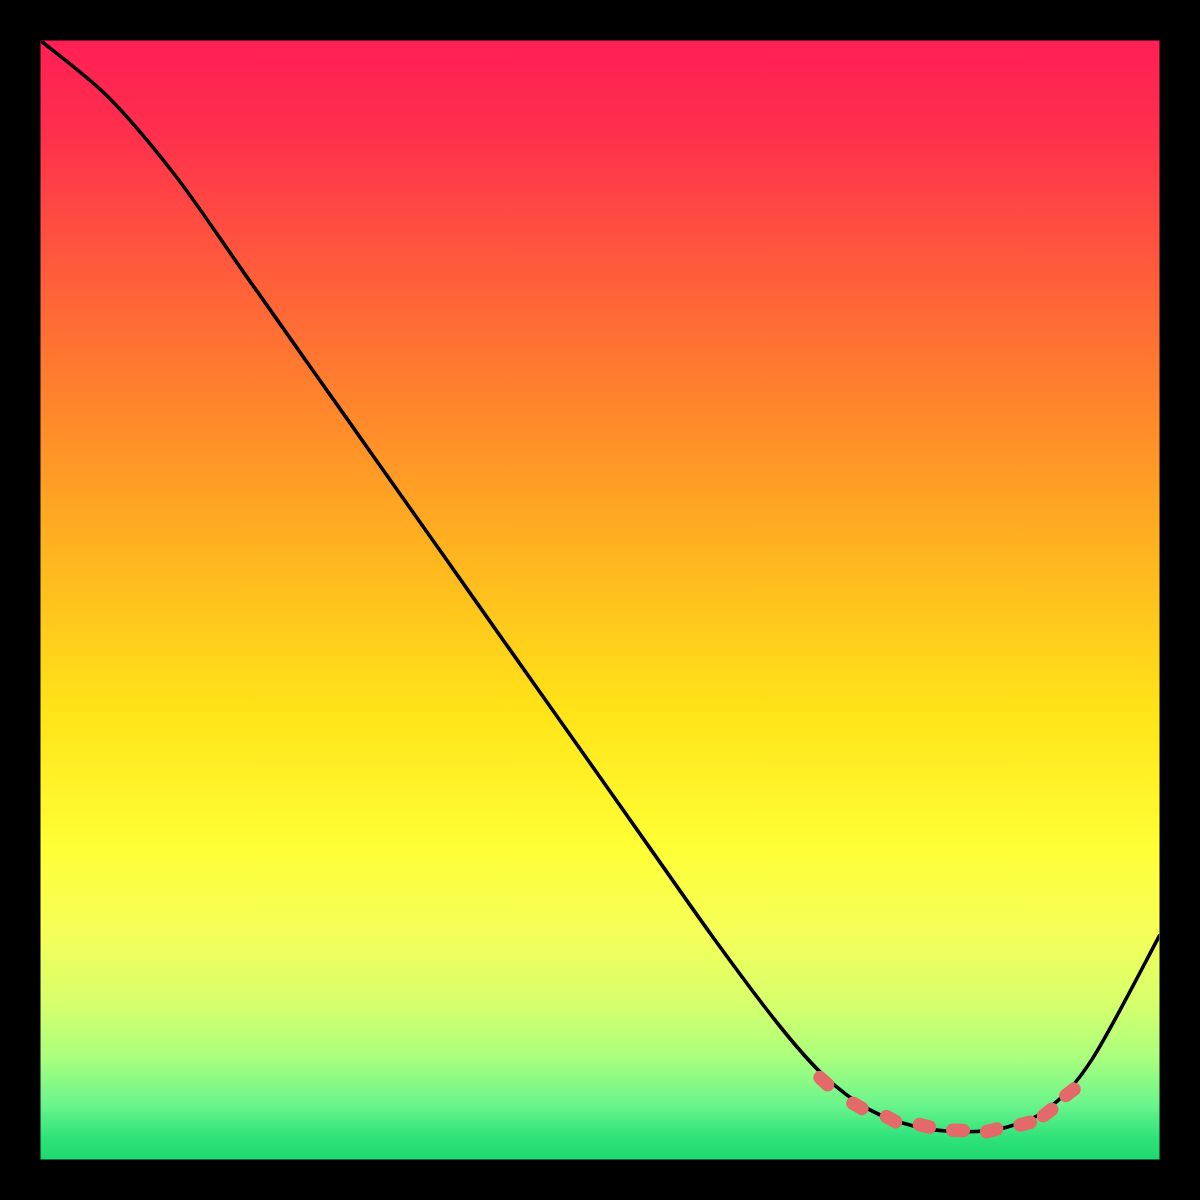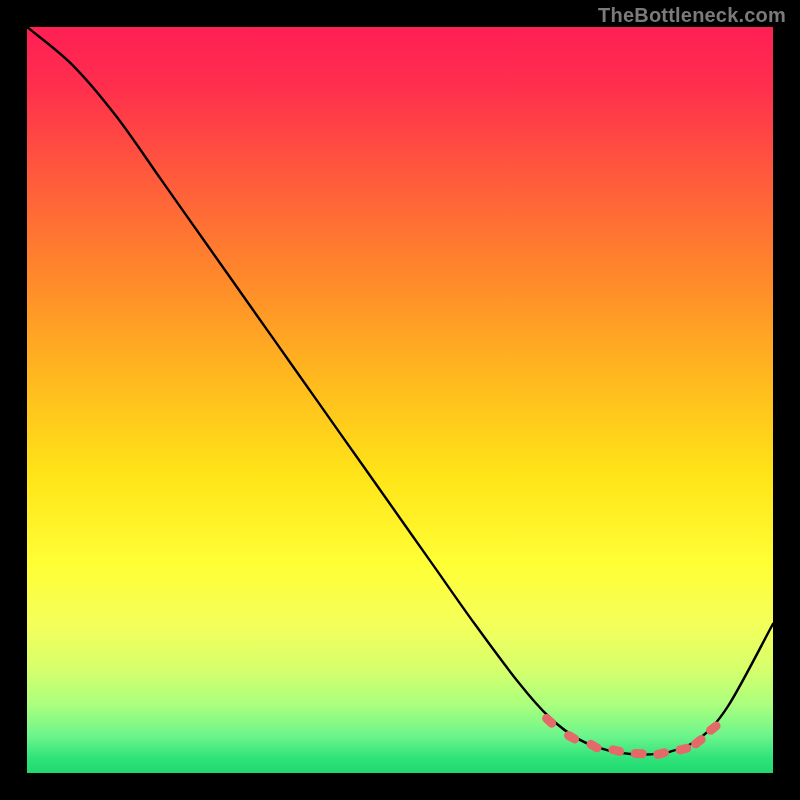--- a/index.html
+++ b/index.html
@@ -67,21 +67,20 @@
   }
   .marker-pill {
     fill: #e46a6a;
   }
 </style>
 </head>
 <body>
 
 <div class="frame">
 
-  <div class="watermark">TheBottleneck.com</div>
 
   <div class="plot-area">
     <svg class="curve" viewBox="0 0 746 746" preserveAspectRatio="none">
       <path id="curve-path" class="curve-stroke" d="M 0.0 0.0 C 7.2 6.0, 30.4 23.0, 44.8 37.3 C 59.1 51.6, 75.2 71.0, 89.5 89.5 C 103.8 108.0, 120.0 132.6, 134.3 152.9 C 148.6 173.2, 164.7 196.0, 179.0 216.3 C 193.4 236.6, 209.5 259.5, 223.8 279.8 C 238.1 300.0, 254.2 322.9, 268.6 343.2 C 282.9 363.5, 299.0 386.3, 313.3 406.6 C 327.6 426.9, 343.8 449.7, 358.1 470.0 C 372.4 490.3, 388.5 513.1, 402.8 533.4 C 417.2 553.7, 433.3 577.1, 447.6 596.8 C 461.9 616.5, 480.4 641.6, 492.4 656.5 C 504.3 671.4, 512.7 681.1, 522.2 690.0 C 531.7 699.0, 542.5 707.1, 552.0 712.4 C 561.6 717.8, 572.3 721.2, 581.9 723.6 C 591.4 726.0, 602.2 727.1, 611.7 727.4 C 621.3 727.6, 632.0 727.5, 641.6 725.1 C 651.1 722.7, 661.9 719.8, 671.4 712.4 C 680.9 705.0, 689.3 697.4, 701.2 678.9 C 713.2 660.4, 738.8 609.9, 746.0 596.8"></path>
       <g id="markers">
           <rect x="514.2" y="689.3" width="16" height="9" rx="4.5" ry="4.5" class="marker-pill" transform="rotate(43.2 522.2 693.8)"></rect>
           <rect x="536.6" y="705.7" width="16" height="9" rx="4.5" ry="4.5" class="marker-pill" transform="rotate(29.4 544.6 710.2)"></rect>
           <rect x="559.0" y="714.6" width="16" height="9" rx="4.5" ry="4.5" class="marker-pill" transform="rotate(29.4 567.0 719.1)"></rect>
           <rect x="581.3" y="719.1" width="16" height="9" rx="4.5" ry="4.5" class="marker-pill" transform="rotate(14.0 589.3 723.6)"></rect>
           <rect x="603.7" y="722.1" width="16" height="9" rx="4.5" ry="4.5" class="marker-pill" transform="rotate(1.4 611.7 726.6)"></rect>

